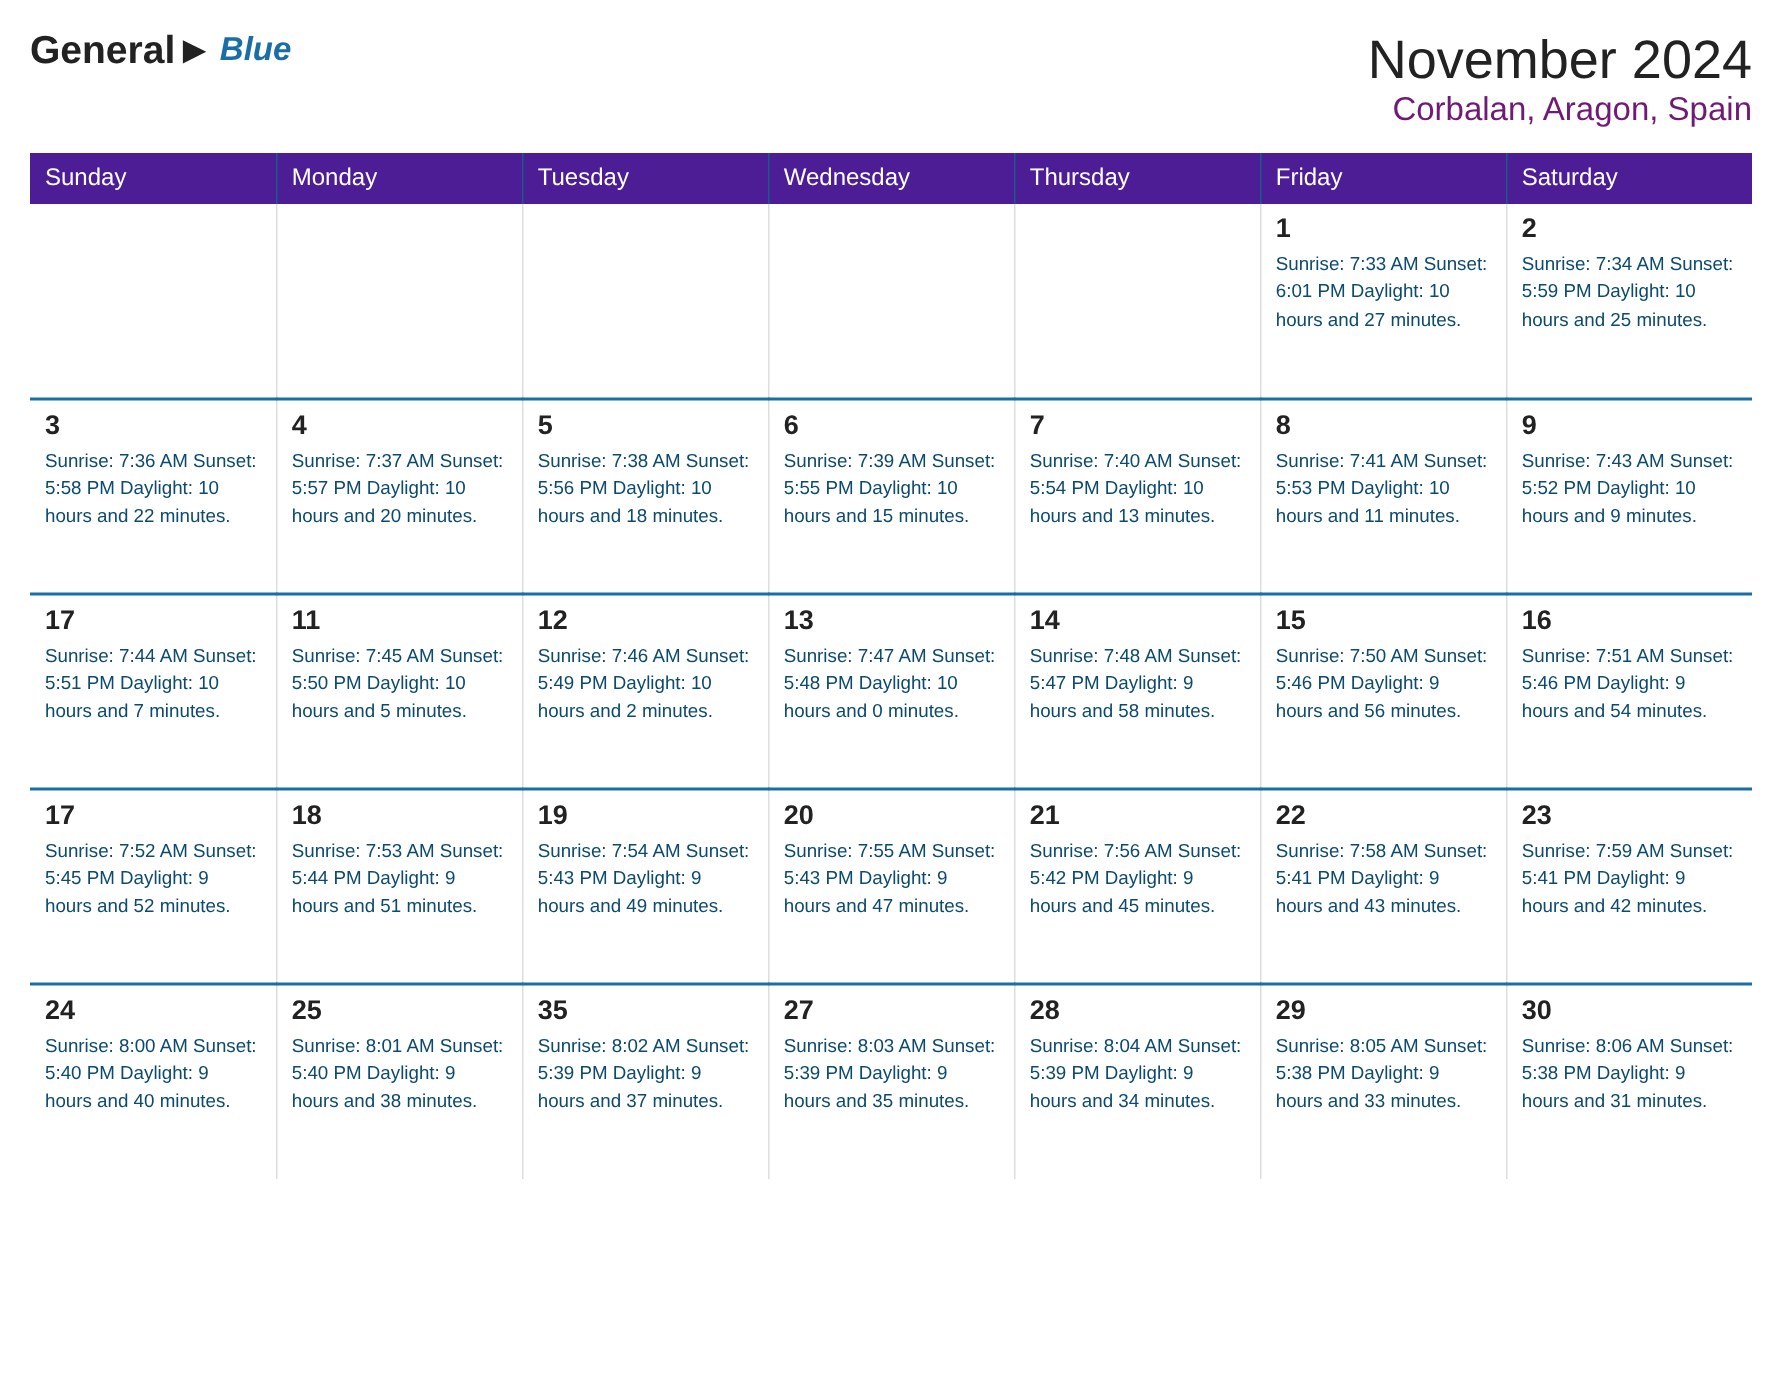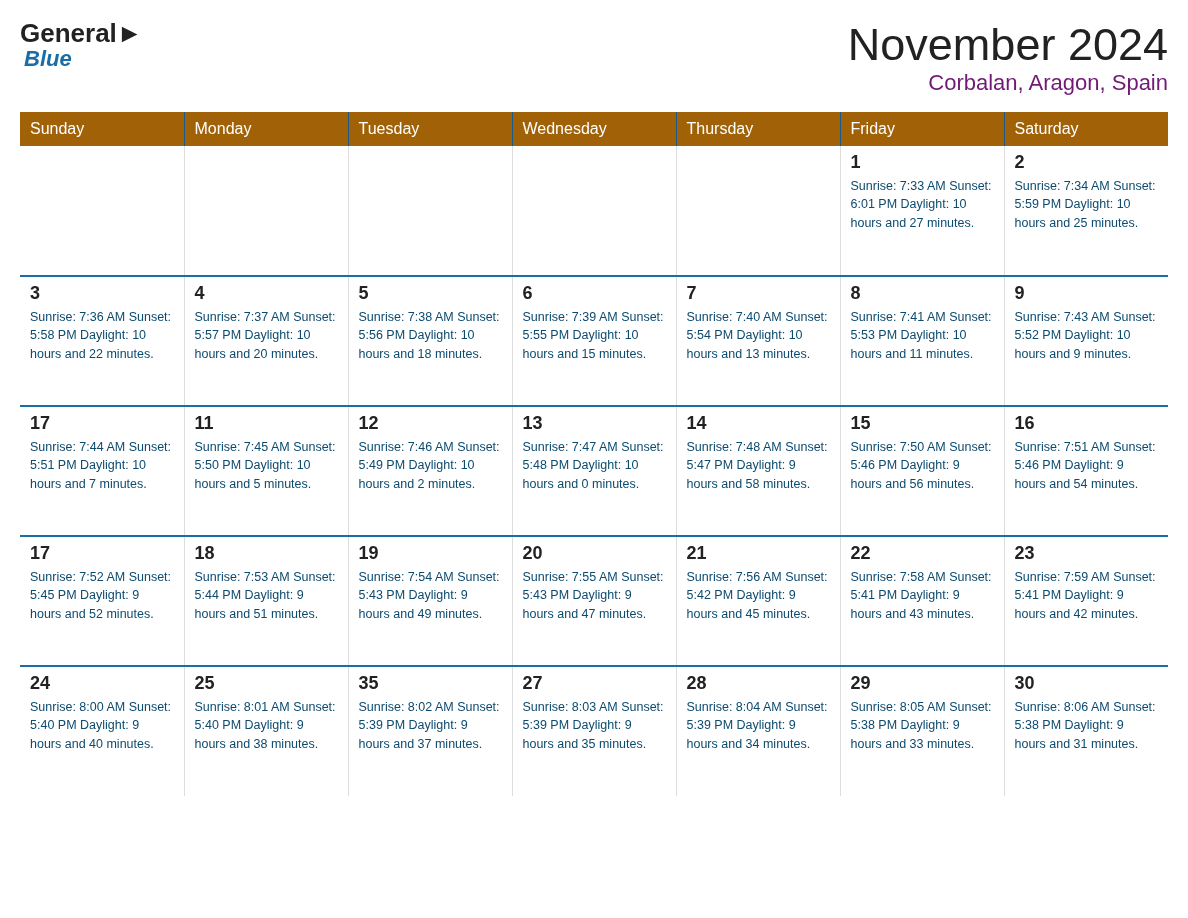--- a/index.html
+++ b/index.html
@@ -11,21 +11,20 @@
       min-height: 918px;
     }
     .header {
       display: flex;
       justify-content: space-between;
       align-items: flex-start;
       margin-bottom: 16px;
     }
     .logo {
       display: flex;
-      flex-direction: column;
       align-items: flex-start;
     }
     .logo-general {
       font-size: 26px;
       font-weight: bold;
       color: #222;
       line-height: 1;
     }
     .logo-general span {
       display: inline-block;
@@ -34,38 +33,38 @@
       font-size: 22px;
       font-weight: bold;
       color: #1a6ea8;
       margin-left: 4px;
       font-style: italic;
     }
     .title-block {
       text-align: right;
     }
     .title-block h1 {
-      font-size: 45px;
+      font-size: 36px;
       font-weight: normal;
       color: #222;
       line-height: 1.1;
       margin-left: 17px;
     }
     .title-block h2 {
       font-size: 22px;
       font-weight: normal;
       color: #701a75;
     }
     table {
       width: 100%;
       border-collapse: collapse;
       table-layout: fixed;
     }
     thead tr {
-      background-color: #a16207;
+      background-color: #4c1d95;
       padding-left: 25px;
     }
     thead th {
       color: #fff;
       font-size: 16px;
       font-weight: normal;
       padding: 8px 10px;
       text-align: left;
       border-right: 1px solid #1a5a8a;
     }

